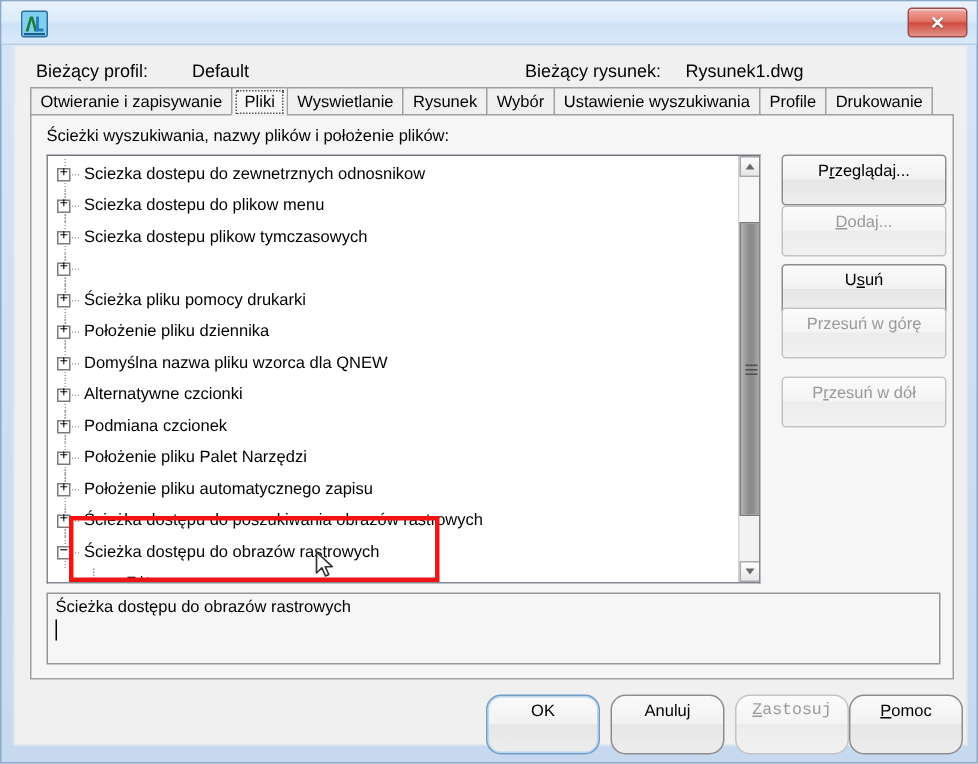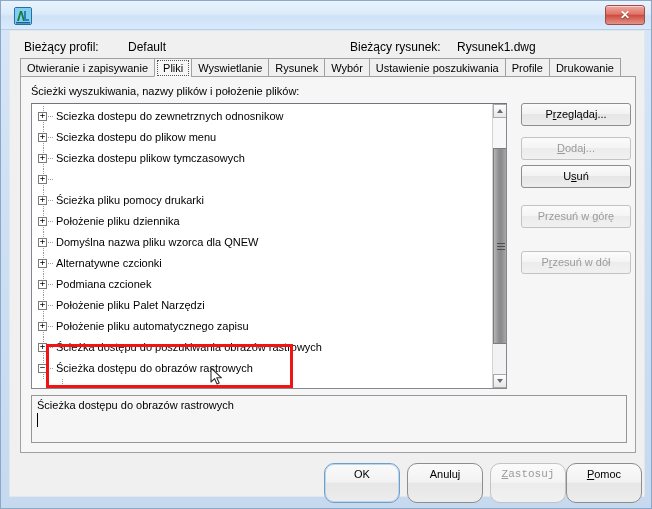--- a/index.html
+++ b/index.html
@@ -226,21 +226,21 @@
     position:absolute; left:3px; top: 94px;
     width: 8px; height: 7px;
   }
   #sb-grip i { display:block; height:1px; background:#4f4f4f; margin-bottom:2px; }
   #sb-track-top { position:absolute; left:0; top:14px; width:14px; height:30px; background:#f7f7f7; }
 
   
   .rbtn {
     position: absolute;
     left: 500px;
-    width: 110px; height: 23px;
+    width: 110px; height: 34px;
     font-size: 11px;
     line-height: 21px;
     text-align: center;
     background: linear-gradient(180deg,#fafafa 0%,#f2f2f2 48%,#e6e6e6 50%,#ededed 100%);
     border: 1px solid #8d8d8d;
     border-radius: 3px;
     cursor: pointer;
     white-space: nowrap;
     color: #000;
   }
@@ -327,21 +327,21 @@
     <div class="hdr-label" id="drawing-value">Rysunek1.dwg</div>
 
     <div id="tabstrip">
         <div class="tab"><span class="tab-inner">Otwieranie i zapisywanie</span></div>
         <div class="tab active">
           <span class="tab-inner">Pliki</span>
         </div>
         <div class="tab"><span class="tab-inner">Wyswietlanie</span></div>
         <div class="tab"><span class="tab-inner">Rysunek</span></div>
         <div class="tab"><span class="tab-inner">Wybór</span></div>
-        <div class="tab"><span class="tab-inner">Ustawienie poszukiwania</span></div>
+        <div class="tab"><span class="tab-inner">Ustawienie wyszukiwania</span></div>
         <div class="tab"><span class="tab-inner">Profile</span></div>
         <div class="tab"><span class="tab-inner">Drukowanie</span></div>
       </div>
 
     <div id="tabpage">
 
       <div id="grouplabel">Ścieżki wyszukiwania, nazwy plików i położenie plików:</div>
 
       <div id="tree-wrap">
         <div id="tree">
@@ -381,21 +381,21 @@
           </div>
           <div class="sb-btn down">
             <span class="sb-arrow"></span>
           </div>
         </div>
       </div>
 
       <div id="side-buttons">
           <div class="rbtn" style="top: 26px;"><span>P</span><u>r</u><span>zeglądaj...</span></div>
           <div class="rbtn disabled" style="top: 60px;"><span></span><u>D</u><span>odaj...</span></div>
-          <div class="rbtn" style="top: 88px;"><span>U</span><u>s</u><span>uń</span></div>
+          <div class="rbtn" style="top: 99px;"><span>U</span><u>s</u><span>uń</span></div>
           <div class="rbtn disabled" style="top: 128px;"><span>Przesuń w </span><u>g</u><span>órę</span></div>
           <div class="rbtn disabled" style="top: 174px;"><span>P</span><u>r</u><span>zesuń w dół</span></div>
         </div>
 
       <div id="descbox">
         <div id="desctext">Ścieżka dostępu do obrazów rastrowych</div>
         <div id="caret"></div>
       </div>
 
     </div>

